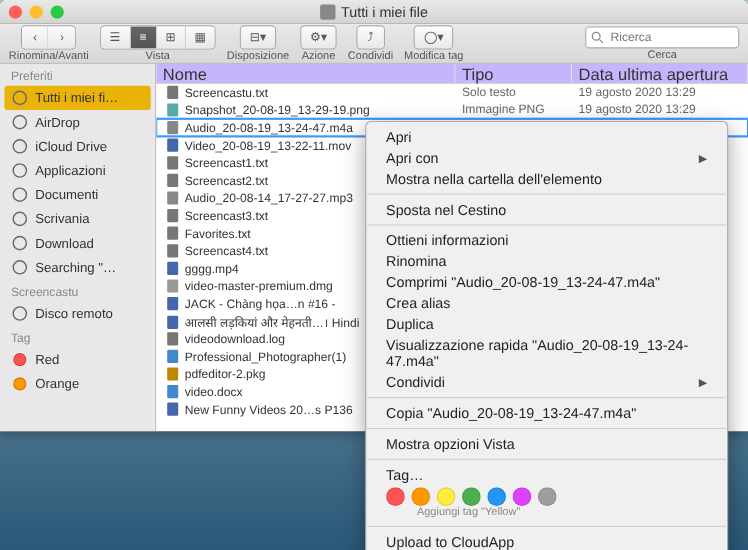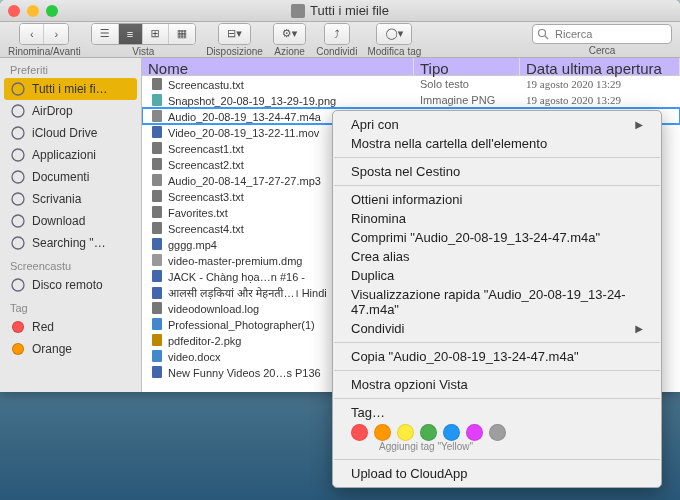--- a/index.html
+++ b/index.html
@@ -30,21 +30,21 @@
 .tag-dot { width: 12px; height: 12px; border-radius: 50%; border: 1px solid rgba(0,0,0,0.2); }
 .content { flex: 1; overflow: hidden; position: relative; }
 .header { display: flex; background: #c4b5fd; border-bottom: 1px solid #ccc; font-size: 15px; color: #333; height: 18px; }
 .header > div { padding: 2px 6px; border-right: 1px solid #e0e0e0; }
 .col-name { flex: 1; } .col-type { width: 106px; } .col-date { width: 160px; }
 .files { overflow-y: auto; height: calc(100% - 18px); }
 .row { display: flex; align-items: center; height: 16px; font-size: 11px; color: #333; }
 .row.sel { background: #fff; outline: 2px solid #3b99fc; outline-offset: -1px; }
 .cell-name { flex: 1; display: flex; align-items: flex-end; gap: 4px; padding-left: 8px; white-space: nowrap; overflow: hidden; }
 .cell-type { width: 106px; padding-left: 6px; color: #666; }
-.cell-date { width: 160px; padding-left: 6px; color: #666; font-family: Liberation Serif, serif; }
+.cell-date { width: 160px; padding-left: 6px; color: #666; }
 .file-icon { width: 14px; height: 14px; flex-shrink: 0; }
 .ctx-menu { position: absolute; left: 332px; top: 110px; width: 330px; background: #f0f0f0; border: 1px solid #aaa; border-radius: 5px; box-shadow: 0 6px 20px rgba(0,0,0,0.35); font-size: 13px; padding: 4px 0; z-index: 10; }
 .ctx-item { padding: 2px 18px; color: #222; display: flex; align-items: center; justify-content: space-between; }
 .ctx-sep { height: 1px; background: #ccc; margin: 4px 1px; }
 .arrow { font-size: 10px; color: #555; }
 .tag-row { padding: 2px 18px 0 18px; display: flex; gap: 6px; }
 .tag-circle { width: 17px; height: 17px; border-radius: 50%; border: 1px solid rgba(0,0,0,0.1); }
 .tag-lbl { padding: 0 18px 3px 46px; font-size: 10px; color: #888; }
 </style>
 </head>
@@ -409,20 +409,21 @@
             </div>
             <div class="cell-type"></div>
             <div class="cell-date"></div>
           </div>
         </div>
     </div>
   </div>
 </div>
 
 <div class="ctx-menu">
+  <div class="ctx-item">Apri</div>
   <div class="ctx-item">
       <span>Apri con</span>
       <span class="arrow">▶</span>
     </div>
   <div class="ctx-item">Mostra nella cartella dell'elemento</div>
   <div class="ctx-sep"></div>
   <div class="ctx-item">Sposta nel Cestino</div>
   <div class="ctx-sep"></div>
   <div class="ctx-item">Ottieni informazioni</div>
   <div class="ctx-item">Rinomina</div>

